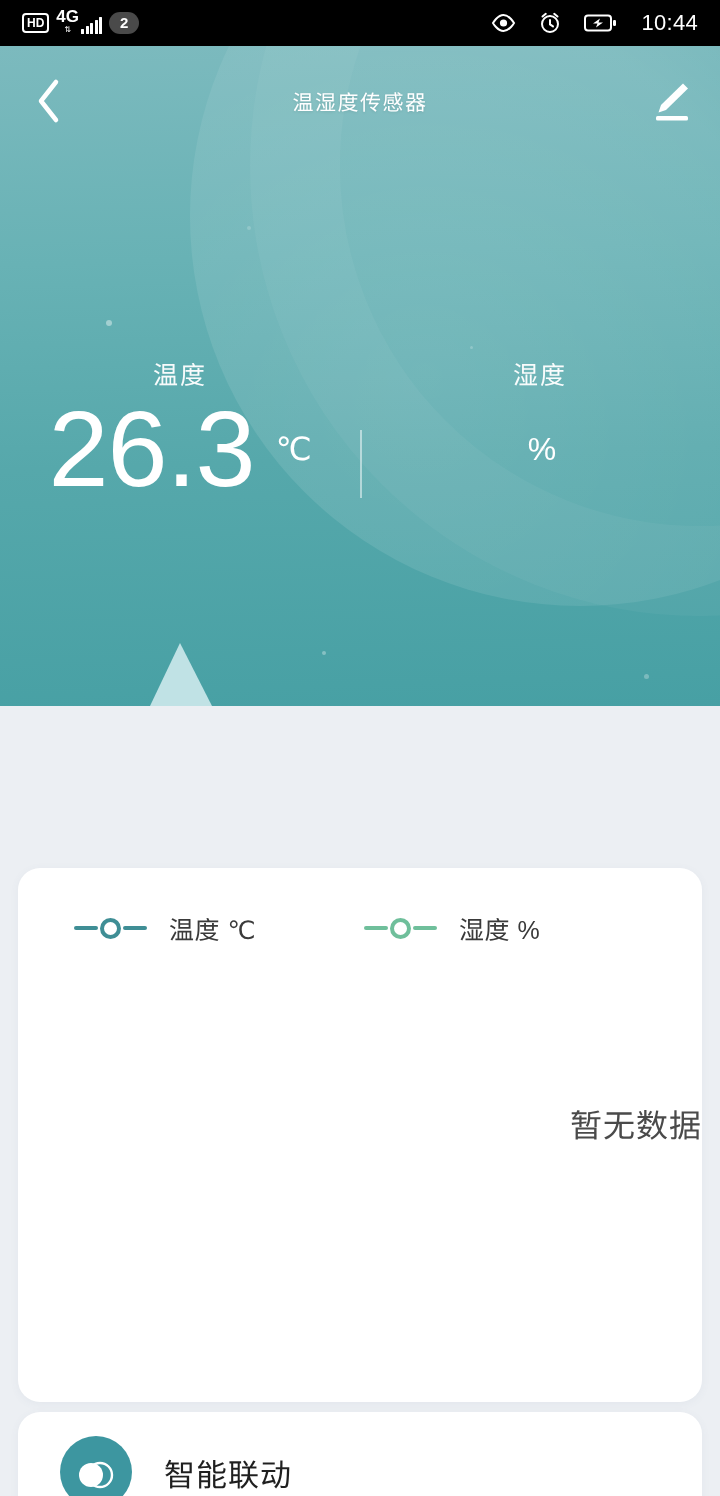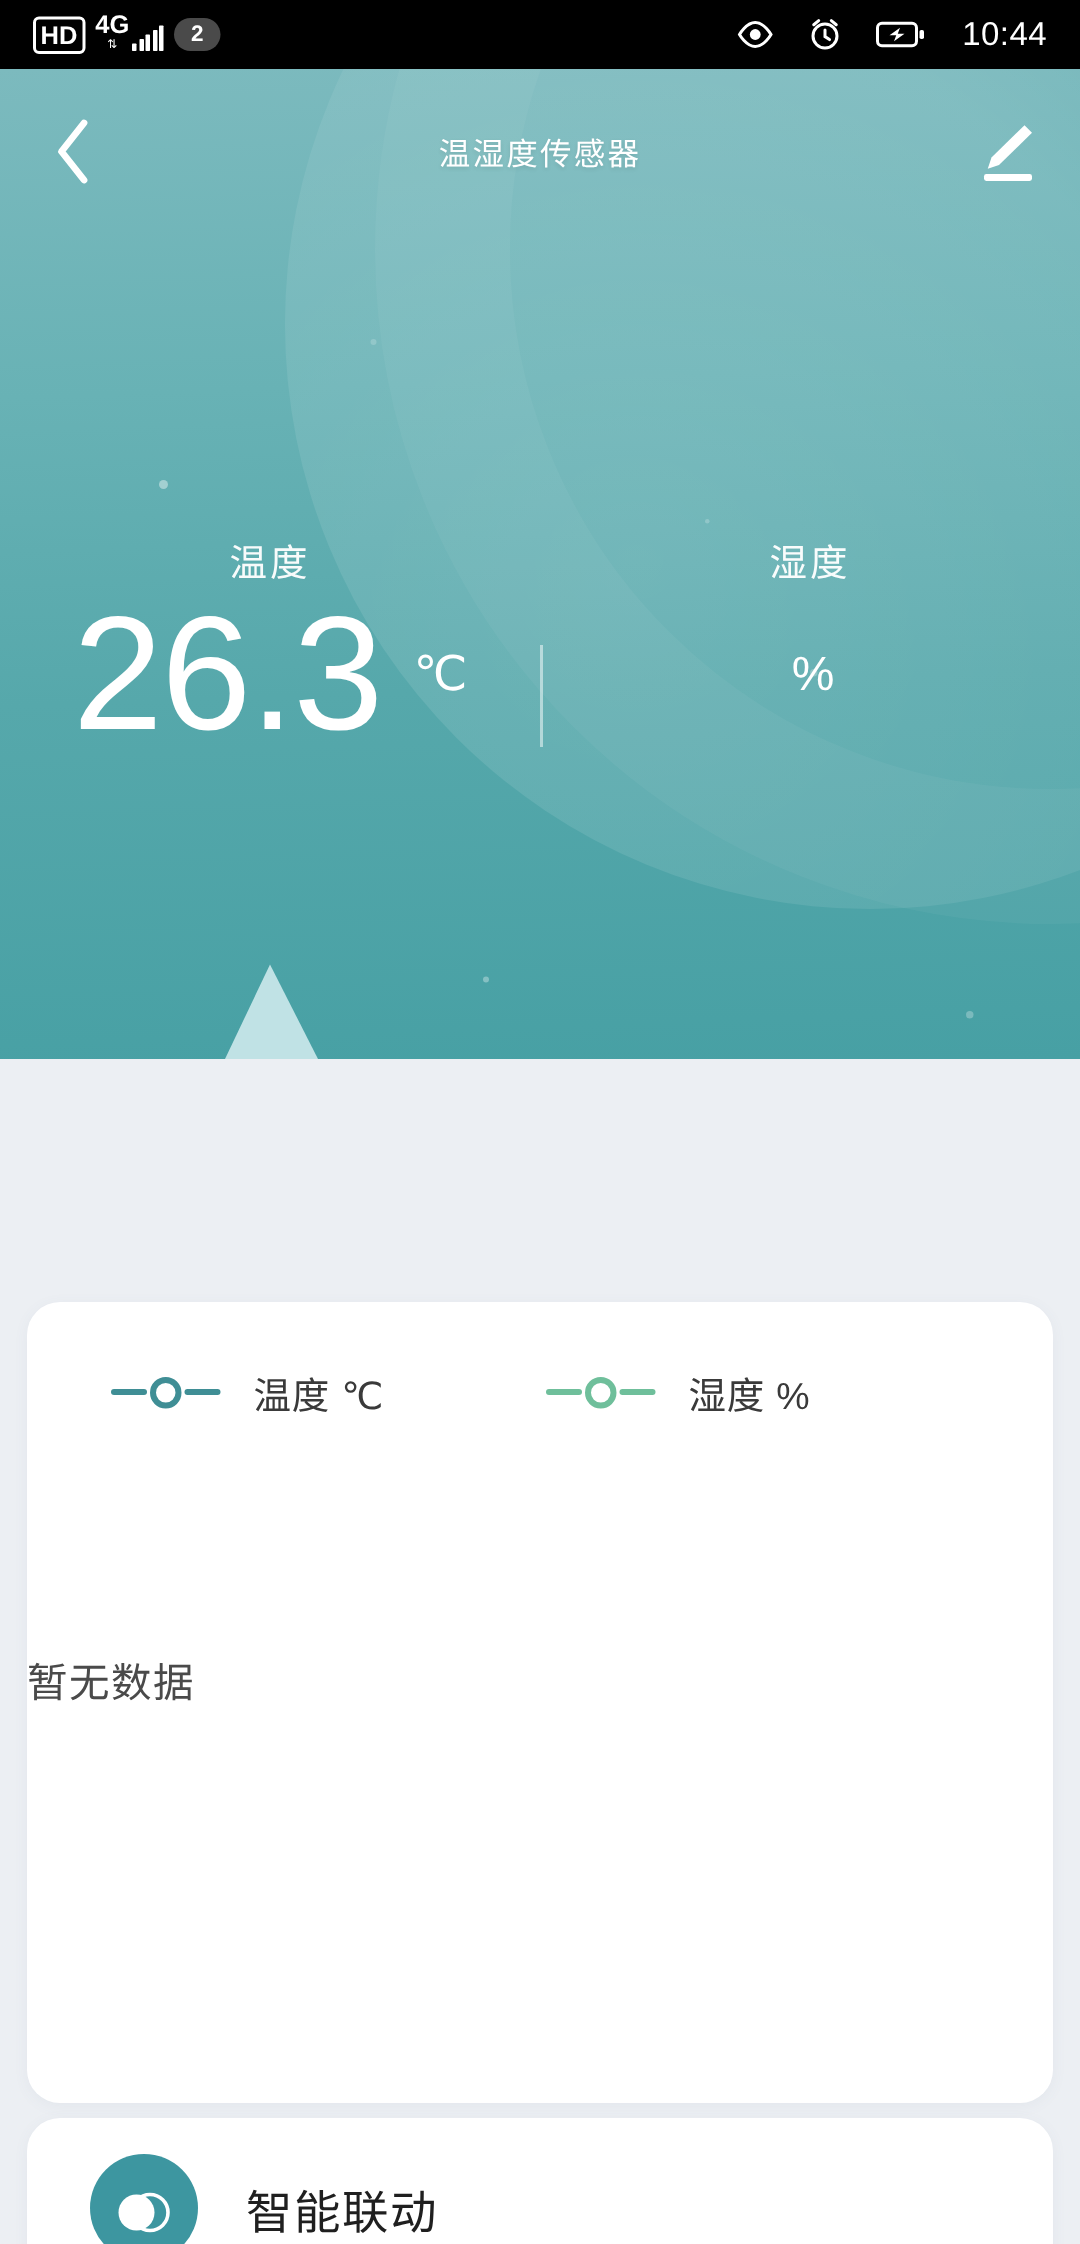--- a/index.html
+++ b/index.html
@@ -12,21 +12,21 @@
 
   
   .statusbar {
     position:absolute; top:0; left:0; width:720px; height:46px;
     background:#000; color:#fff; display:flex; align-items:center;
     padding:0 22px; z-index:40;
   }
   .sb-left { display:flex; align-items:center; gap:7px; }
   .sb-right { margin-left:auto; display:flex; align-items:center; gap:23px; }
   .hd-badge {
-    border:2px solid #fff; border-radius:4px; font-size:17px; font-weight:700;
+    border:2px solid #fff; border-radius:4px; font-size:12px; font-weight:700;
     line-height:1; padding:2px 3px; letter-spacing:0px;
   }
   .sig { display:flex; align-items:flex-end; gap:2px; height:22px; }
   .sig-label { font-size:17px; font-weight:700; line-height:1; margin-bottom:1px; }
   .sig-sub { font-size:8px; line-height:1; }
   .sig-4g { display:flex; flex-direction:column; align-items:center; justify-content:flex-end; height:22px; }
   .bars { display:flex; align-items:flex-end; gap:1.5px; height:17px; }
   .bars i { display:block; width:3px; background:#fff; border-radius:.5px; }
   .bars i:nth-child(1){height:5px}
   .bars i:nth-child(2){height:8px}
@@ -127,22 +127,22 @@
   .legend { display:flex; align-items:center; padding:42px 0 0 56px; gap:108px; }
   .legend-item { display:flex; align-items:center; }
   .legend-mark { display:flex; align-items:center; }
   .legend-line { width:24px; height:4px; border-radius:2px; }
   .legend-dot {
     width:21px; height:21px; border-radius:50%; background:#fff;
     border:4px solid currentColor; margin:0 2px;
   }
   .legend-text { margin-left:22px; font-size:25px; color:#3a3a3a; letter-spacing:.5px; }
   .chart-empty {
-    position:absolute; left:0; top:232px; width:100%; text-align:left;
-    font-size:27px; color:#4a4a4a; letter-spacing:1px;
+    position:absolute; left:0; top:232px; width:100%; text-align:right;
+    font-size:32px; color:#4a4a4a; letter-spacing:1px;
   }
 
   .card-smart { top:1412px; height:120px; display:flex; align-items:center; padding-left:42px; }
   .smart-icon {
     width:72px; height:72px; border-radius:50%; background:#3d96a0;
     display:flex; align-items:center; justify-content:center; flex-shrink:0;
   }
   .smart-text { margin-left:32px; font-size:31px; color:#1f1f1f; font-weight:500; letter-spacing:1px; }
 </style>
 </head>

